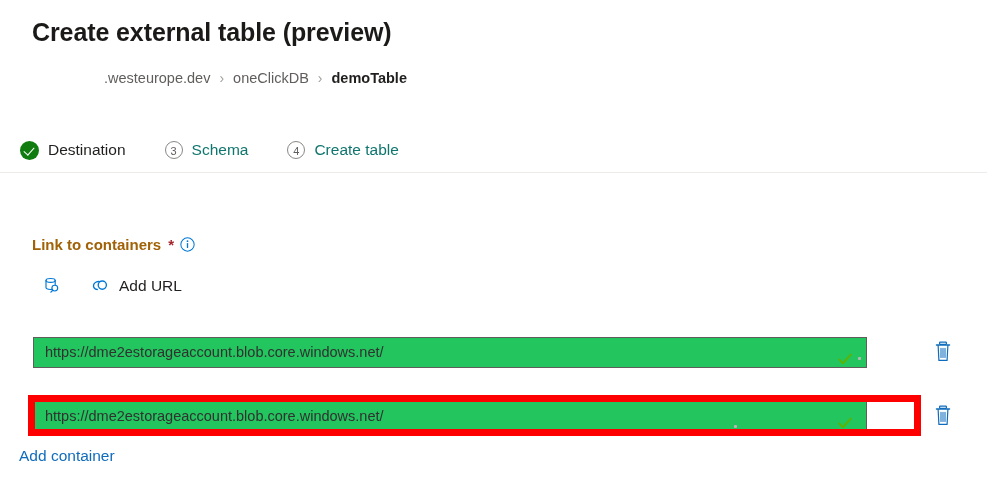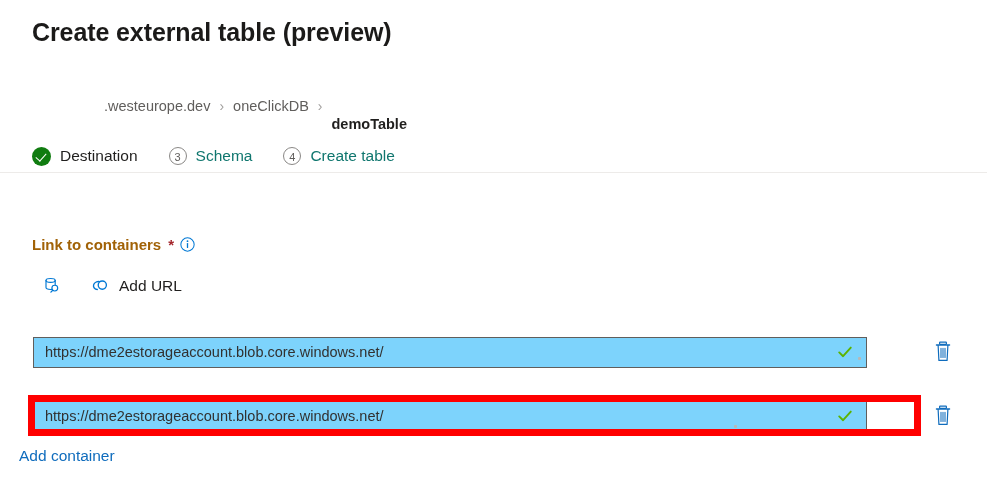--- a/index.html
+++ b/index.html
@@ -25,48 +25,47 @@
     font-weight: 700;
     letter-spacing: -0.1px;
     color: #1b1a19;
     white-space: nowrap;
   }
 
   
   .breadcrumb {
     position: absolute;
     left: 104px;
-    top: 80px;
+    top: 70px;
     display: flex;
     align-items: center;
     gap: 9px;
     font-size: 14.5px;
     color: #605e5c;
     white-space: nowrap;
   }
   .breadcrumb .crumb { color: #605e5c; }
   .breadcrumb .crumb.current {
     color: #201f1e;
     font-weight: 700;
-    margin-top: 36px;
   }
   .breadcrumb .sep {
     color: #a19f9d;
     font-size: 14px;
     line-height: 1;
   }
 
   
   .stepper {
     position: absolute;
-    left: 32px;
+    left: 20px;
     top: 128px;
     display: flex;
-    align-items: flex-end;
-    gap: 0;
+    align-items: center;
+    gap: 8px;
     height: 44px;
   }
   .step {
     display: flex;
     align-items: center;
     gap: 9px;
     padding: 0 12px 0 0;
     height: 32px;
     white-space: nowrap;
     cursor: pointer;
@@ -200,23 +199,23 @@
   .row-1 { top: 336px; }
   .row-2 { top: 400px; }
 
   .url-input-wrap {
     position: absolute;
     left: 33px;
     width: 834px;
     height: 31px;
     box-sizing: border-box;
     border: 1px solid #605e5c;
-    background: #7dd3fc;
-    display: flex;
-    align-items: center;
+    background: #22c55e;
+    display: flex;
+    align-items: flex-end;
   }
   .url-input {
     border: 0;
     outline: 0;
     background: transparent;
     flex: 1 1 auto;
     height: 100%;
     padding: 0 4px 0 11px;
     font-family: "Liberation Sans", sans-serif;
     font-size: 14.5px;

